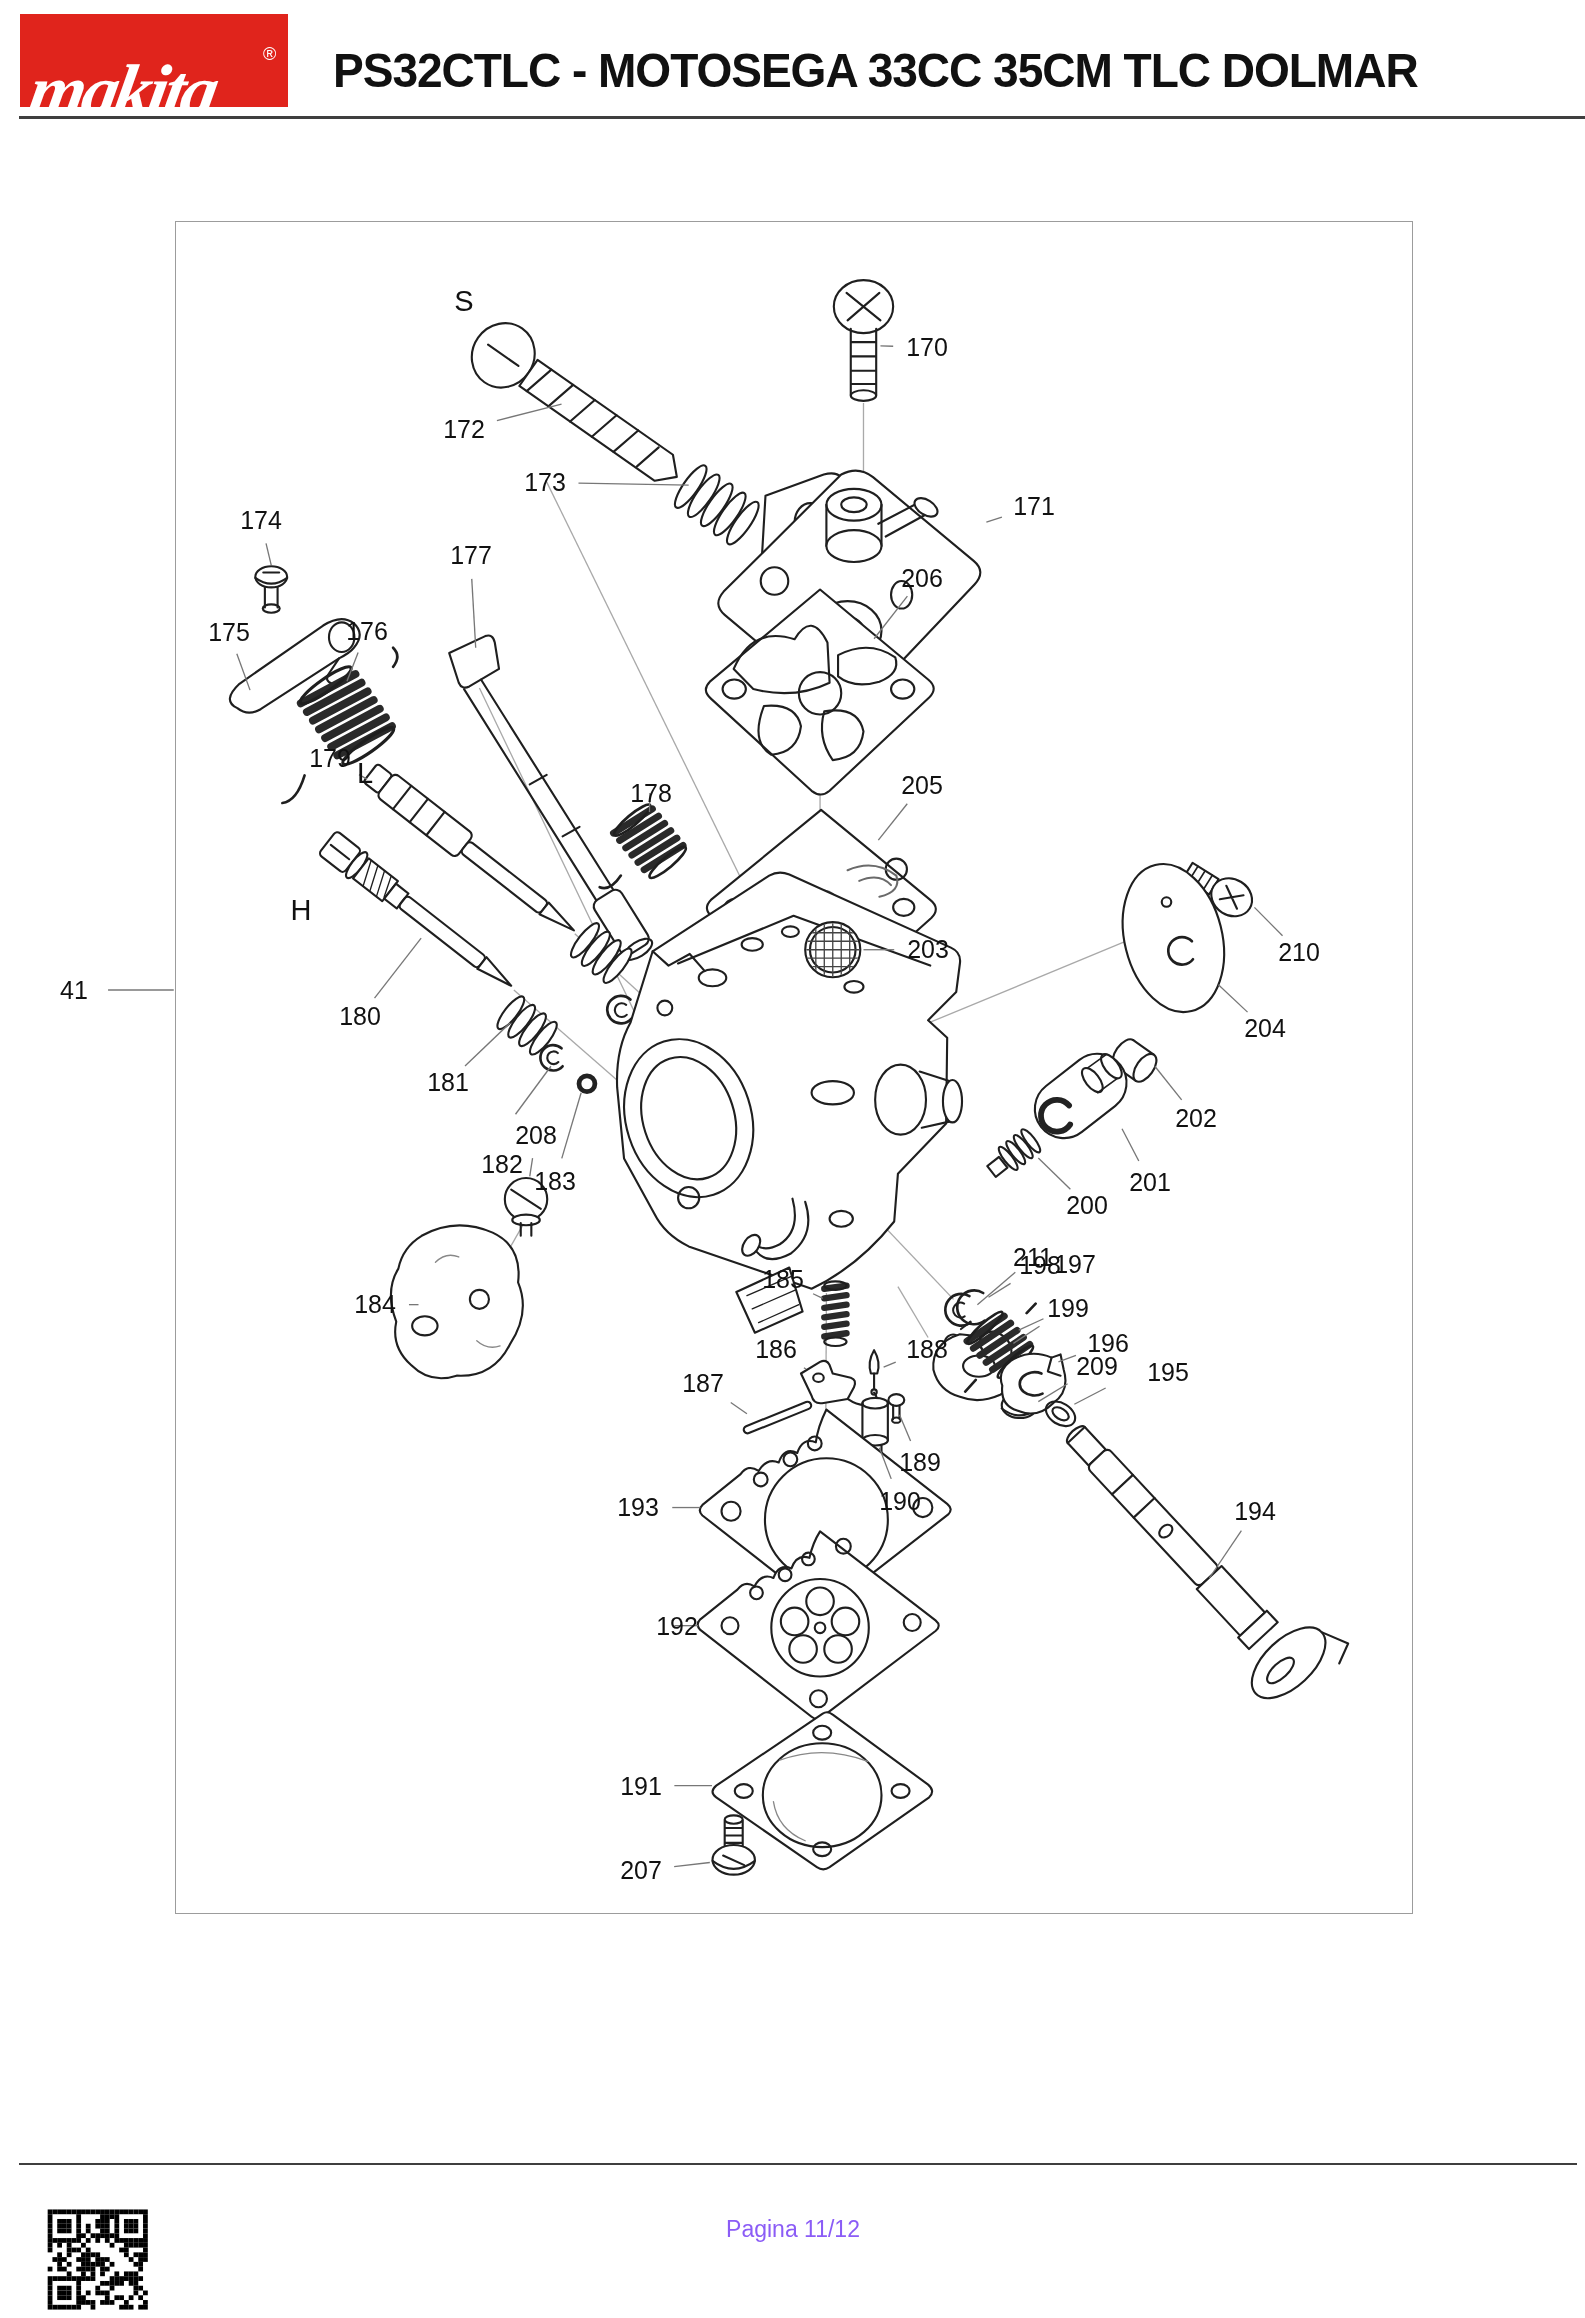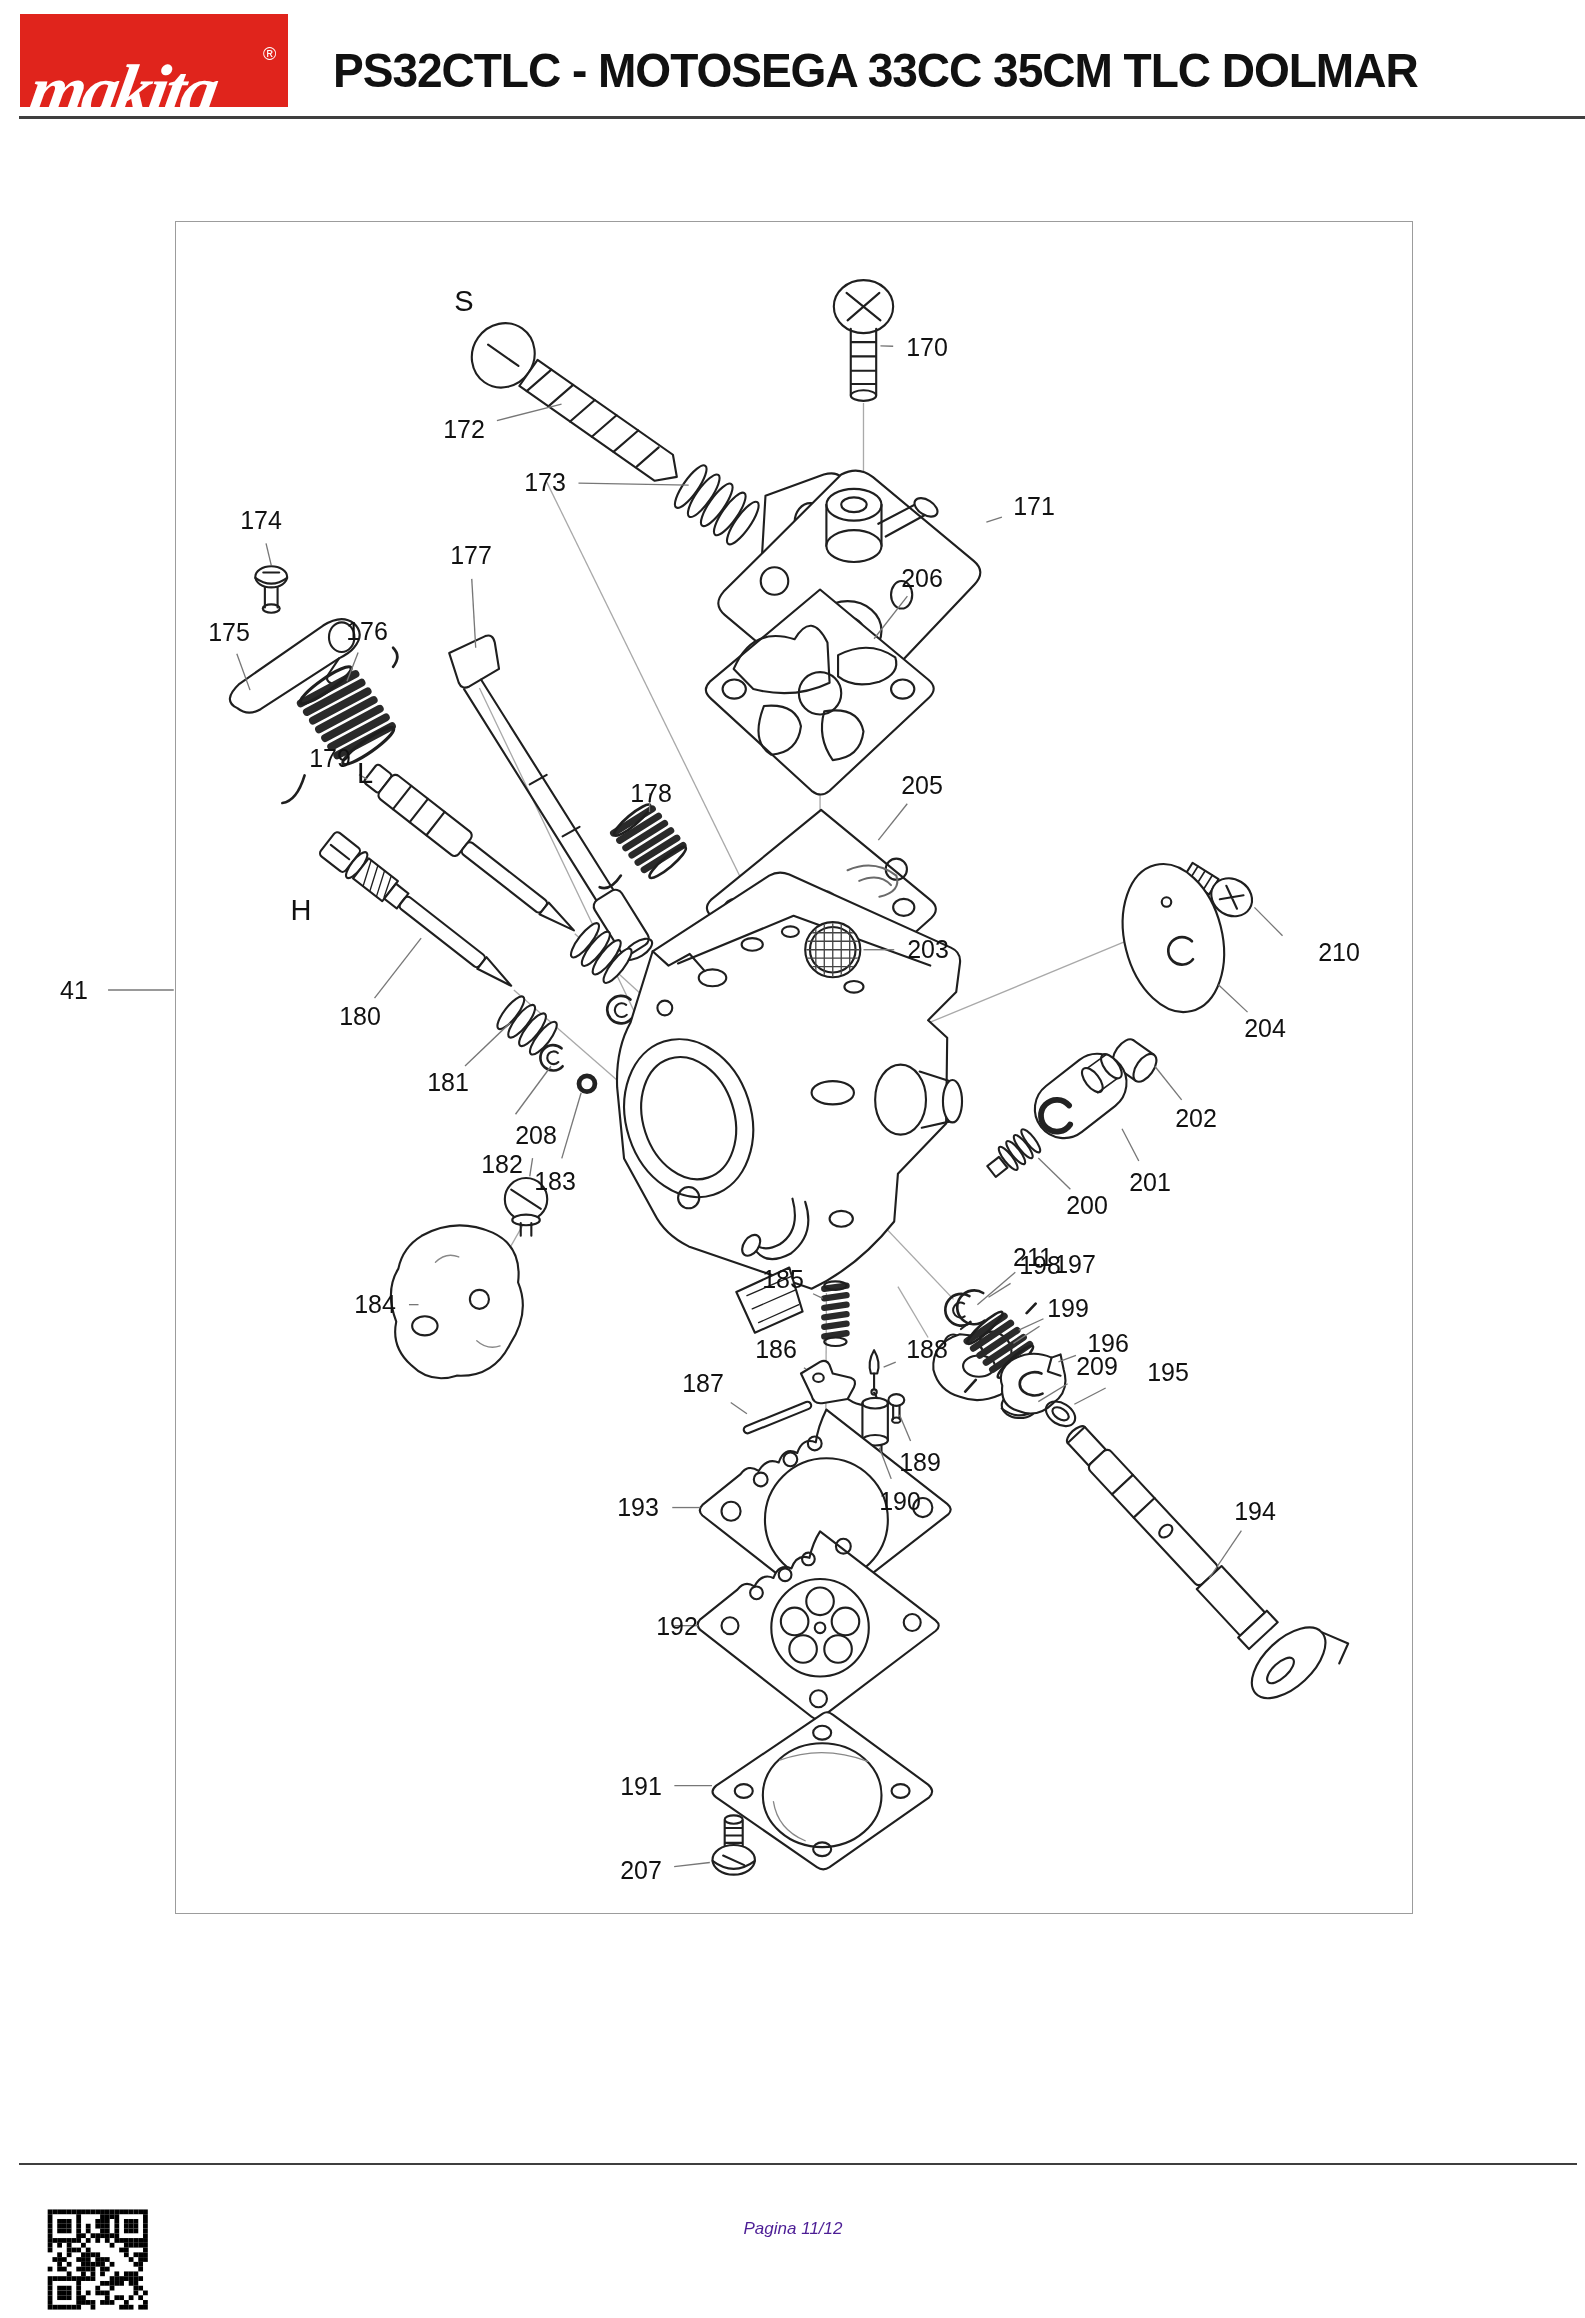--- a/index.html
+++ b/index.html
@@ -19,21 +19,21 @@
   .figure-box{position:absolute;left:175px;top:221px;width:1238px;height:1693px;
               border:1.6px solid #9c9c9c;box-sizing:border-box;background:#fff;}
   #art-svg{position:absolute;left:0;top:0;width:1585px;height:2319px;pointer-events:none;}
   #callout-layer{position:absolute;left:0;top:0;width:1585px;height:2319px;}
   .part-label{position:absolute;transform:translate(-50%,-50%);font-size:25px;color:#111;
               white-space:nowrap;line-height:1;}
   .part-label.letter{font-size:29px;}
   
   .footer-rule{position:absolute;left:18.5px;top:2163px;width:1558px;height:2.1px;background:#383838;}
   .page-num{position:absolute;left:793px;top:2229px;transform:translate(-50%,-50%);
-            font-style:italic;font-size:17px;color:#4c1d95;}
+            font-size:23px;color:#8b5cf6;}
 </style>
 </head>
 <body>
 
 <div id="page">
 
   <div class="logo" style="background: rgb(224, 36, 28);">
     <span class="logo-text">makita</span>
     <span class="logo-reg">®</span>
   </div>
@@ -739,21 +739,21 @@
       <div class="part-label" style="left: 471px; top: 555px;">177</div>
       <div class="part-label" style="left: 651px; top: 769px; margin-top: 24px;">178</div>
       <div class="part-label" style="left: 330px; top: 758px;">179</div>
       <div class="part-label letter" style="left: 365px; top: 773px;">L</div>
       <div class="part-label letter" style="left: 301px; top: 910px;">H</div>
       <div class="part-label" style="left: 360px; top: 1016px;">180</div>
       <div class="part-label" style="left: 448px; top: 1082px;">181</div>
       <div class="part-label" style="left: 502px; top: 1164px;">182</div>
       <div class="part-label" style="left: 555px; top: 1181px;">183</div>
       <div class="part-label" style="left: 928px; top: 949px;">203</div>
-      <div class="part-label" style="left: 1299px; top: 952px; margin-left: 40px;">210</div>
+      <div class="part-label" style="left: 1299px; top: 952px;">210</div>
       <div class="part-label" style="left: 1265px; top: 1028px;">204</div>
       <div class="part-label" style="left: 1196px; top: 1118px;">202</div>
       <div class="part-label" style="left: 1150px; top: 1182px;">201</div>
       <div class="part-label" style="left: 1087px; top: 1205px;">200</div>
       <div class="part-label" style="left: 1033px; top: 1257px;">211</div>
       <div class="part-label" style="left: 1068px; top: 1308px;">199</div>
       <div class="part-label" style="left: 1097px; top: 1366px;">209</div>
       <div class="part-label" style="left: 536px; top: 1135px;">208</div>
       <div class="part-label" style="left: 375px; top: 1304px;">184</div>
       <div class="part-label" style="left: 783px; top: 1279px;">185</div>

